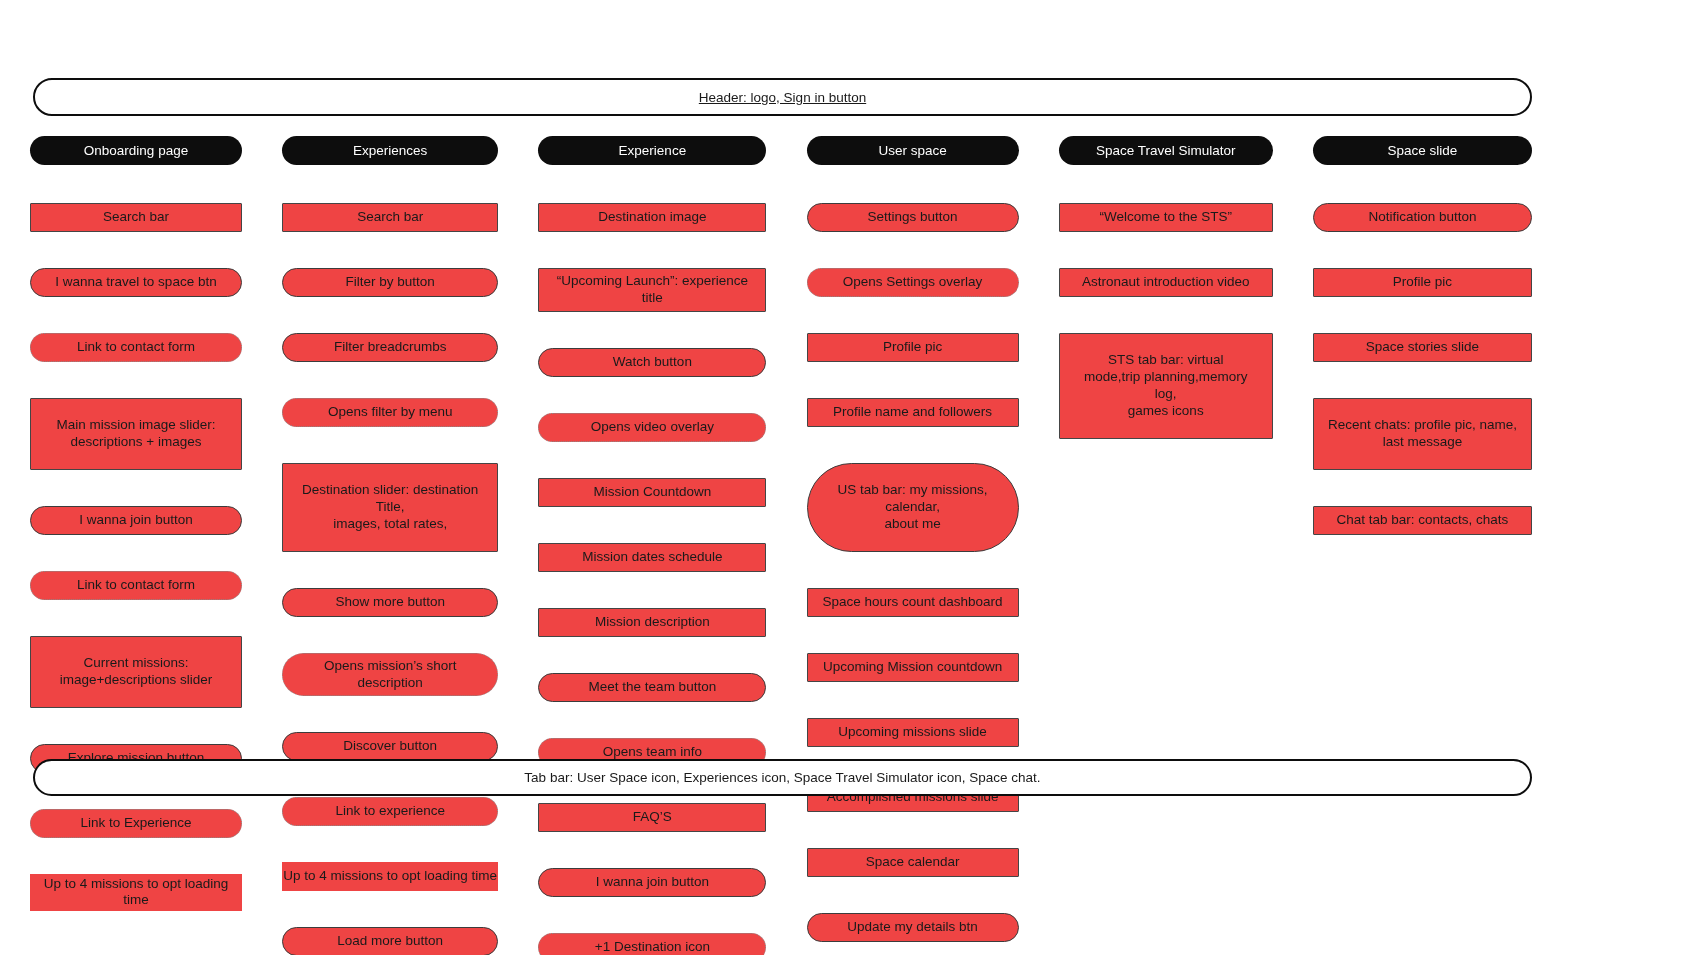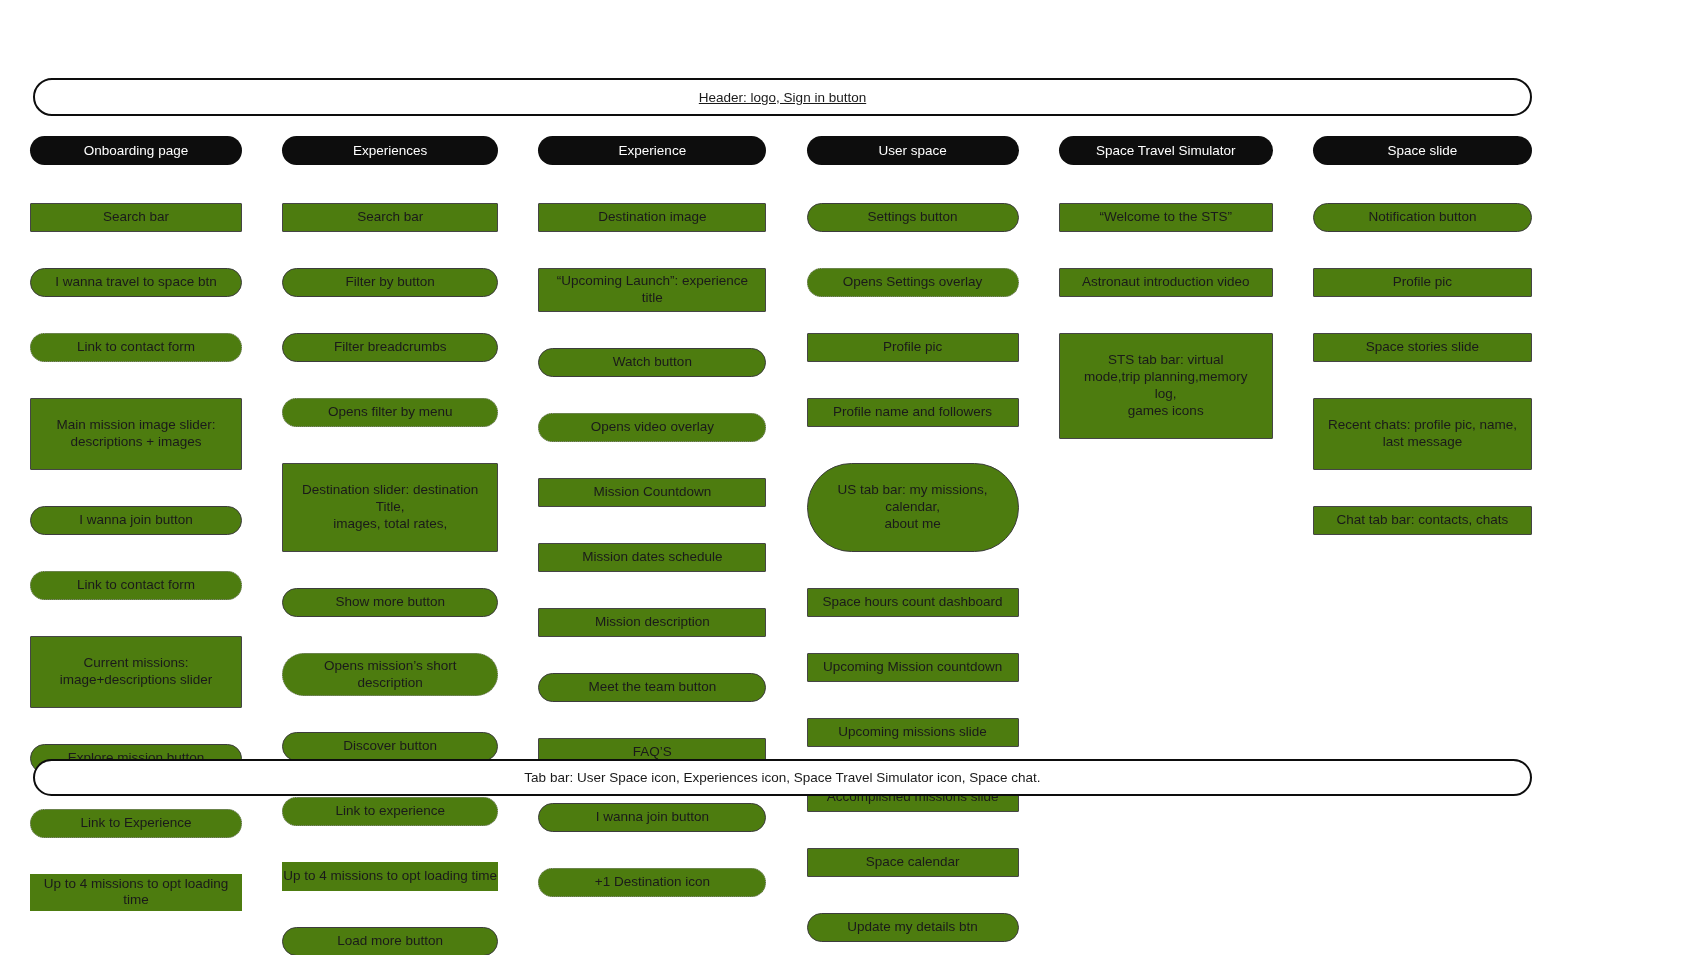--- a/index.html
+++ b/index.html
@@ -30,21 +30,21 @@
   .column:nth-child(6){ width:219px; }
 
   .col-title {
     min-height:29px; background:#0d0d0d; color:#ffffff;
     border-radius:999px; display:flex; align-items:center; justify-content:center;
     font-size:13.5px; margin-bottom:2px; padding:3px 10px; text-align:center;
   }
   .item {
     min-height:29px; display:flex; align-items:center; justify-content:center;
     text-align:center; font-size:13.5px; line-height:1.25;
-    padding:4px 10px; background:#4d7c0f; white-space:pre-line;
+    padding:4px 10px; background:#ef4444; white-space:pre-line;
   }
   .item.rect.solid  { border:1.5px solid #454545; border-radius:1px; }
   .item.pill.solid  { border:1.5px solid #3c3c3c; border-radius:999px; }
   .item.pill.dotted { border:1.5px dotted #8a8a8a; border-radius:999px; }
   .item.text { border:none; padding:2px 0; }
   .item.tall { padding:18px 12px; }
 </style>
 </head>
 <body>
 
@@ -84,20 +84,21 @@
     <div class="column">
       <div class="col-title">Experience</div>
       <div class="item rect solid">Destination image</div>
       <div class="item rect solid">“Upcoming Launch”: experience title</div>
       <div class="item pill solid">Watch button</div>
       <div class="item pill dotted">Opens video overlay</div>
       <div class="item rect solid">Mission Countdown</div>
       <div class="item rect solid">Mission dates schedule</div>
       <div class="item rect solid">Mission description</div>
       <div class="item pill solid">Meet the team button</div>
+      <div class="item pill dotted">Opens team info</div>
       <div class="item rect solid">FAQ’S</div>
       <div class="item pill solid">I wanna join button</div>
       <div class="item pill dotted">+1 Destination icon</div>
     </div>
     <div class="column">
       <div class="col-title">User space</div>
       <div class="item pill solid">Settings button</div>
       <div class="item pill dotted">Opens Settings overlay</div>
       <div class="item rect solid">Profile pic</div>
       <div class="item rect solid">Profile name and followers</div>

